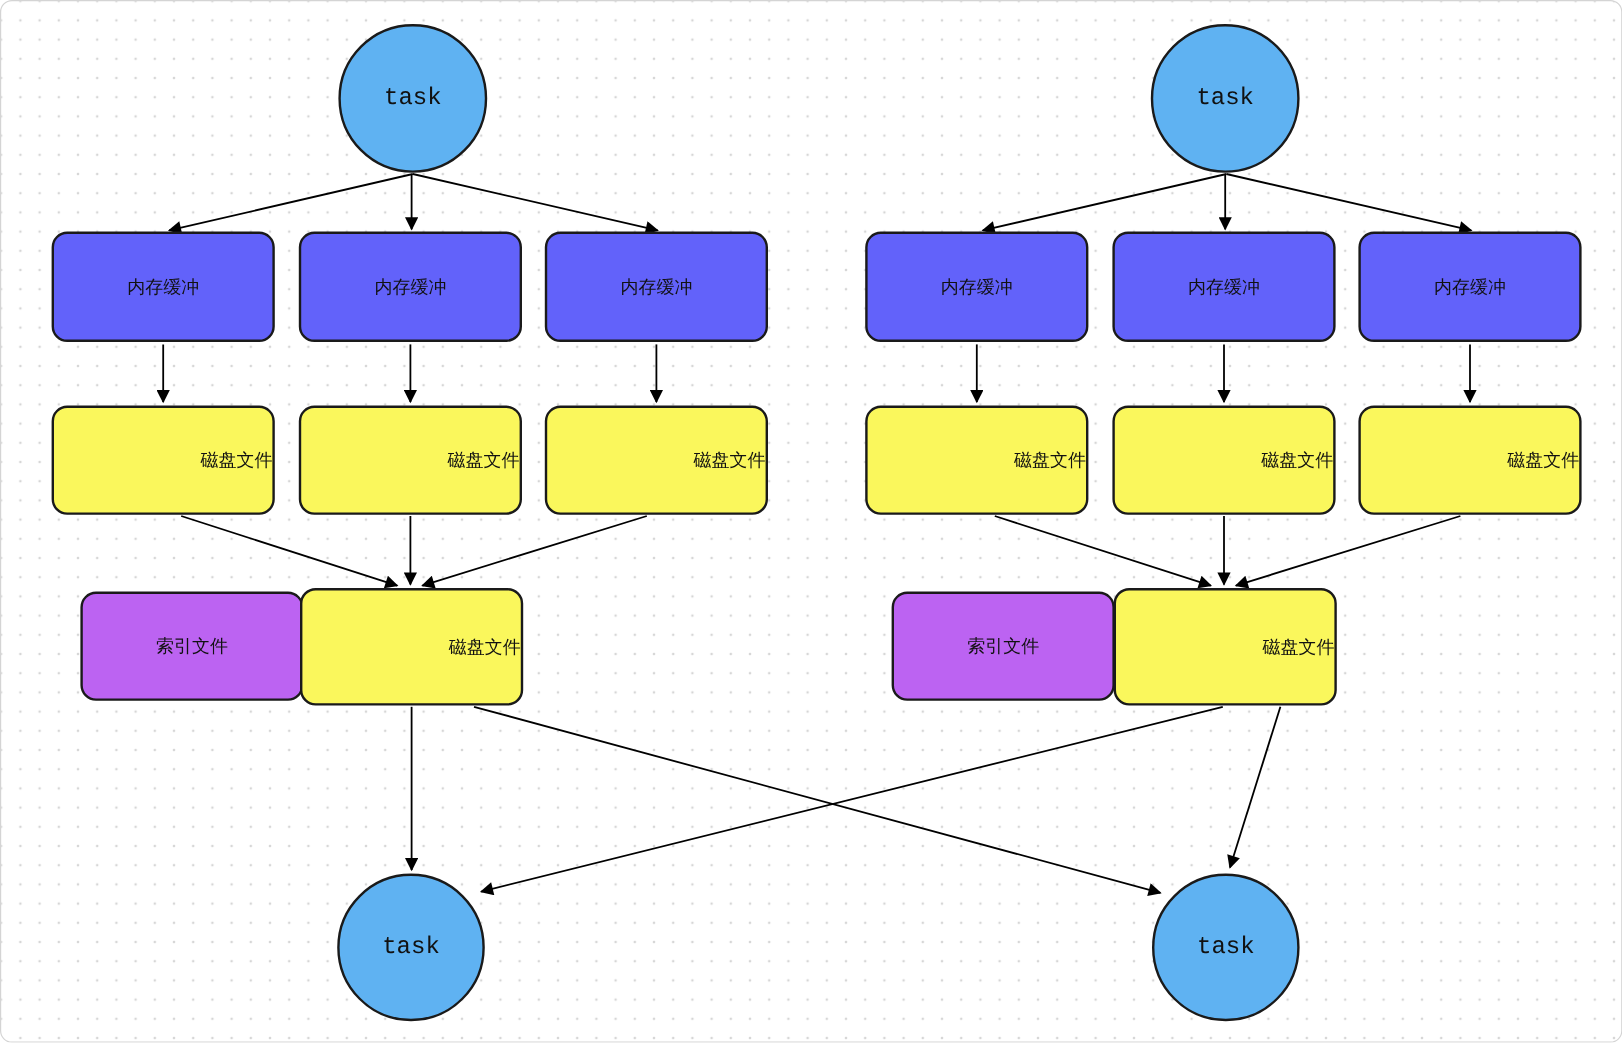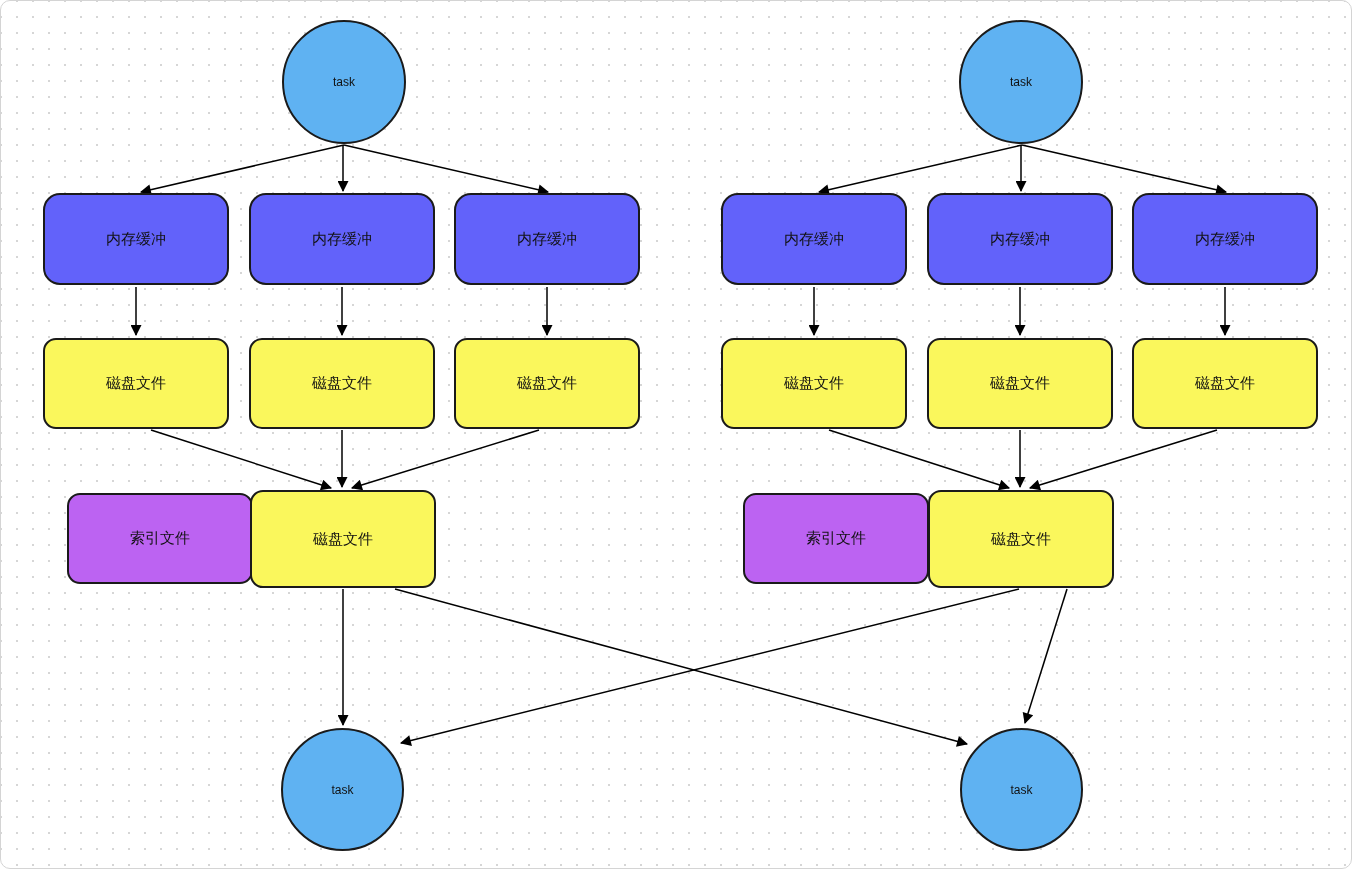--- a/index.html
+++ b/index.html
@@ -25,24 +25,24 @@
   #edges .arrowhead{fill:var(--edge-color,#000);}
   .node{
     position:absolute;
     display:flex;align-items:center;justify-content:center;
     box-sizing:border-box;
     border:2px solid var(--node-stroke,#1a1a1a);
     font-size:15px;color:#111;
     text-align:center;
   }
   .rect{border-radius:13px;}
-  .circle{border-radius:50%;font-size:12px;}
+  .circle{border-radius:50%;font-size:20px;font-family:Liberation Mono, monospace;}
   .task{background:var(--task-fill,#5fb2f2);}
-  .buffer{background:var(--memory-buffer-fill,#6262fa);border-radius:17px;}
-  .disk{background:var(--disk-file-fill,#faf75c);}
+  .buffer{background:var(--memory-buffer-fill,#6262fa);}
+  .disk{background:var(--disk-file-fill,#faf75c);justify-content:flex-end;}
   .index{background:var(--index-file-fill,#bc63f2);margin-left:36px;}
 </style>
 </head>
 <body>
 
 <div id="stage">
   <div id="canvas">
 
     <svg id="edges" viewBox="0 0 1352 869">
       <defs>

